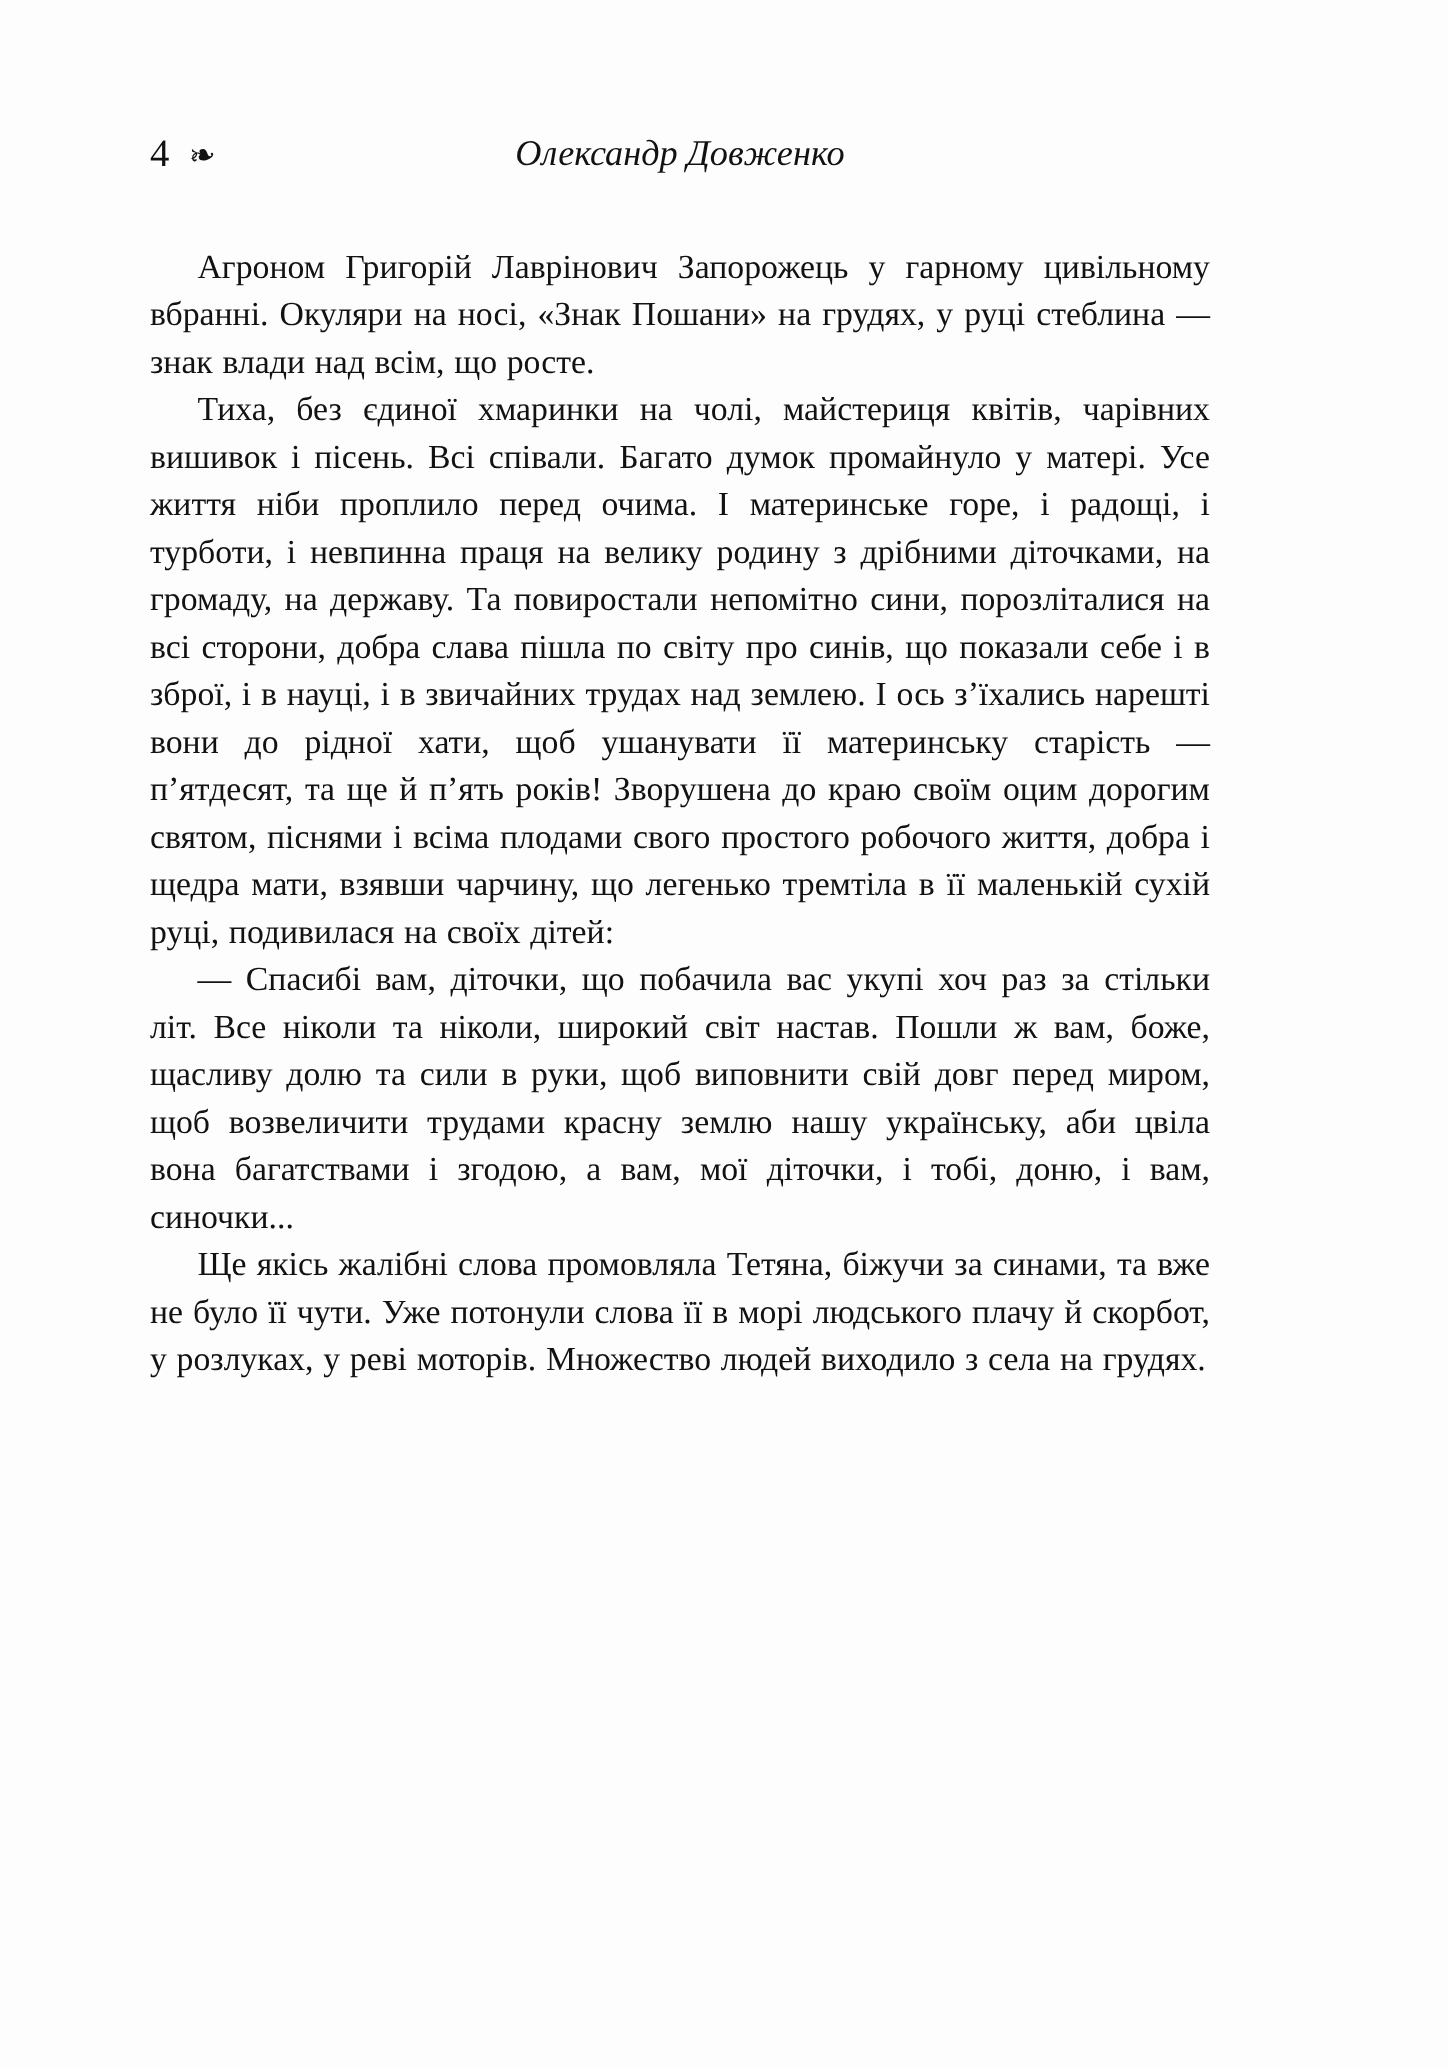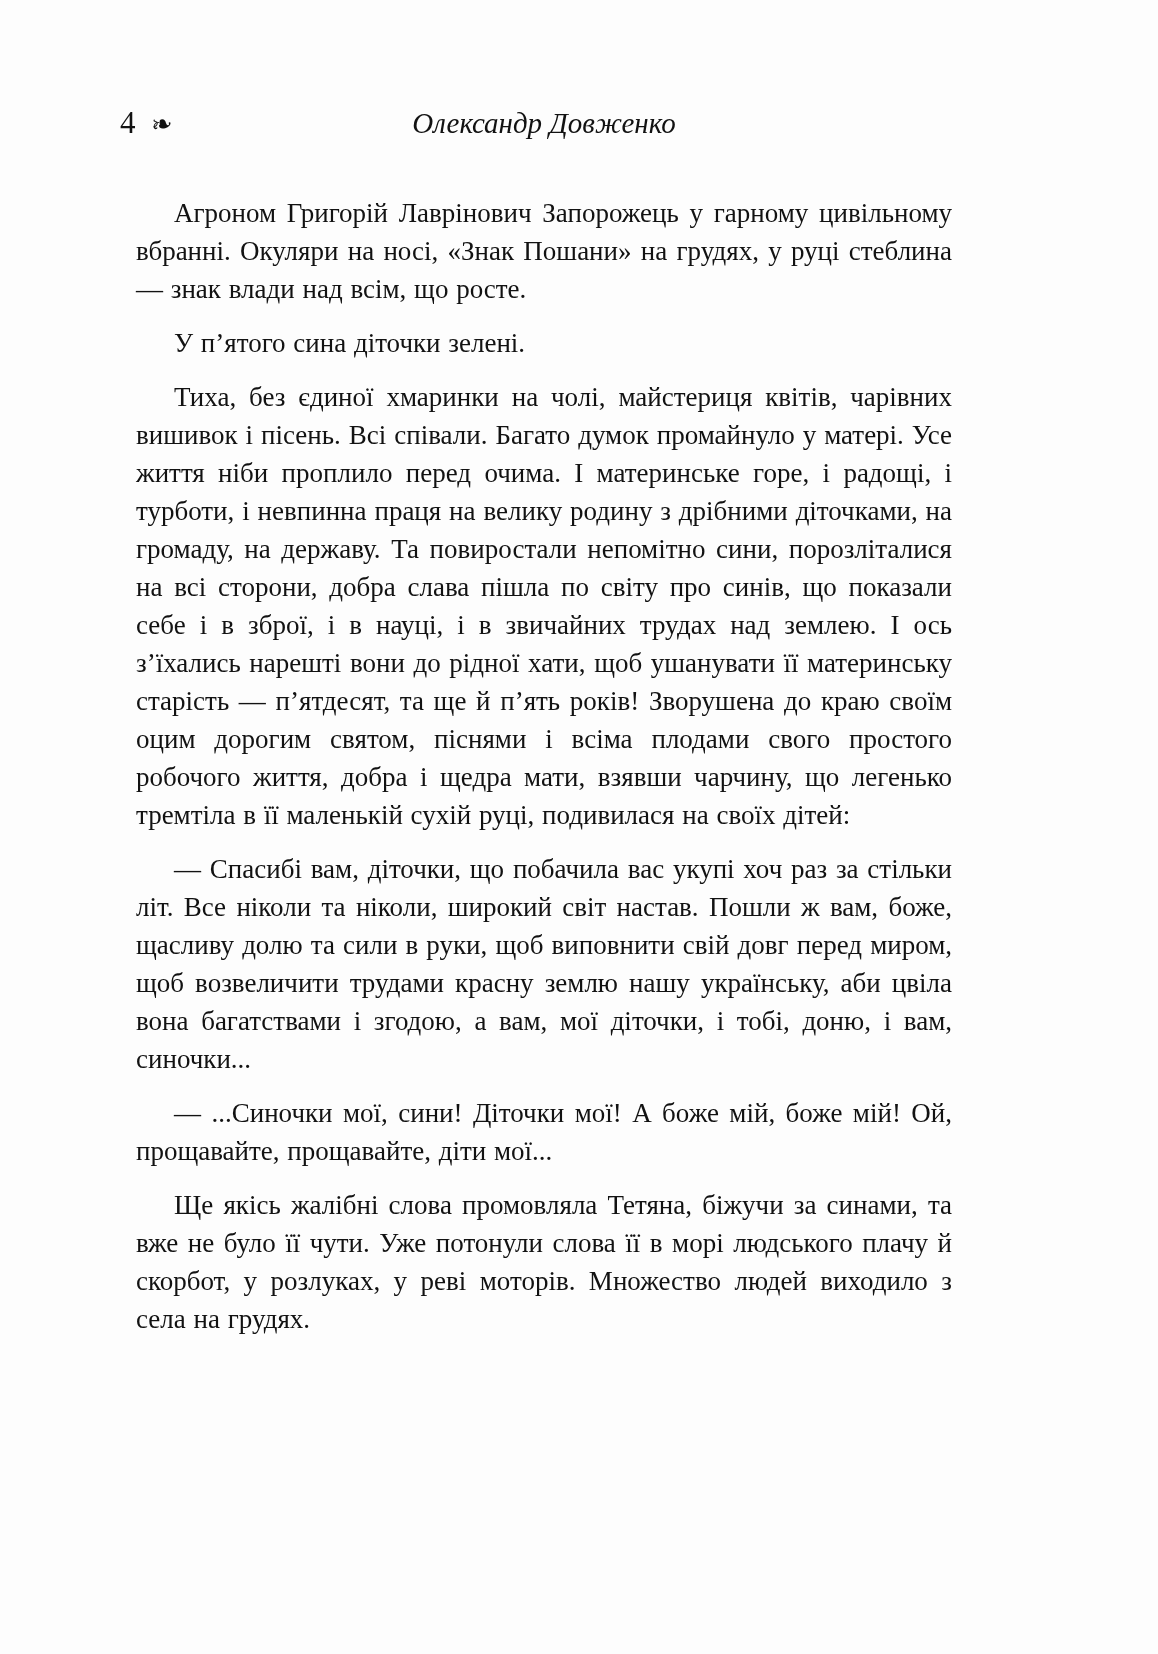--- a/index.html
+++ b/index.html
@@ -45,38 +45,36 @@
     position: absolute;
     left: 0;
     right: 0;
     top: 0;
     text-align: center;
     font-style: italic;
     font-size: 29px;
     line-height: 42px;
   }
   .text-block p {
-    margin: 16px;
+    margin: 0;
     padding: 0;
     font-size: 27px;
     line-height: 38px;
     text-align: justify;
     text-indent: 38px;
     word-spacing: 1px;
   }
 </style>
 </head>
 <body>
 
 <div class="page">
   <div class="page-header">
     <span class="folio">4</span><span class="fleuron">❧</span>
     <div class="running-header">Олександр Довженко</div>
   </div>
   <div class="text-block" id="text-block">
       <p>Агроном Григорій Лаврінович Запорожець у гарному цивільному вбранні. Окуляри на носі, «Знак Пошани» на грудях, у руці стеблина — знак влади над всім, що росте.</p>
-      <p>У п’ятого сина діточки зелені.</p>
       <p>Тиха, без єдиної хмаринки на чолі, майстериця квітів, чарівних вишивок і пісень. Всі співали. Багато думок промайнуло у матері. Усе життя ніби проплило перед очима. І материнське горе, і радощі, і турботи, і невпинна праця на велику родину з дрібними діточками, на громаду, на державу. Та повиростали непомітно сини, порозліталися на всі сторони, добра слава пішла по світу про синів, що показали себе і в зброї, і в науці, і в звичайних трудах над землею. І ось з’їхались нарешті вони до рідної хати, щоб ушанувати її материнську старість — п’ятдесят, та ще й п’ять років! Зворушена до краю своїм оцим дорогим святом, піснями і всіма плодами свого простого робочого життя, добра і щедра мати, взявши чарчину, що легенько тремтіла в її маленькій сухій руці, подивилася на своїх дітей:</p>
       <p>— Спасибі вам, діточки, що побачила вас укупі хоч раз за стільки літ. Все ніколи та ніколи, широкий світ настав. Пошли ж вам, боже, щасливу долю та сили в руки, щоб виповнити свій довг перед миром, щоб возвеличити трудами красну землю нашу українську, аби цвіла вона багатствами і згодою, а вам, мої діточки, і тобі, доню, і вам, синочки...</p>
-      <p>— ...Синочки мої, сини! Діточки мої! А боже мій, боже мій! Ой, прощавайте, прощавайте, діти мої...</p>
       <p>Ще якісь жалібні слова промовляла Тетяна, біжучи за синами, та вже не було її чути. Уже потонули слова її в морі людського плачу й скорбот, у розлуках, у реві моторів. Множество людей виходило з села на грудях.</p>
     </div>
 </div>
 
 </body></html>

